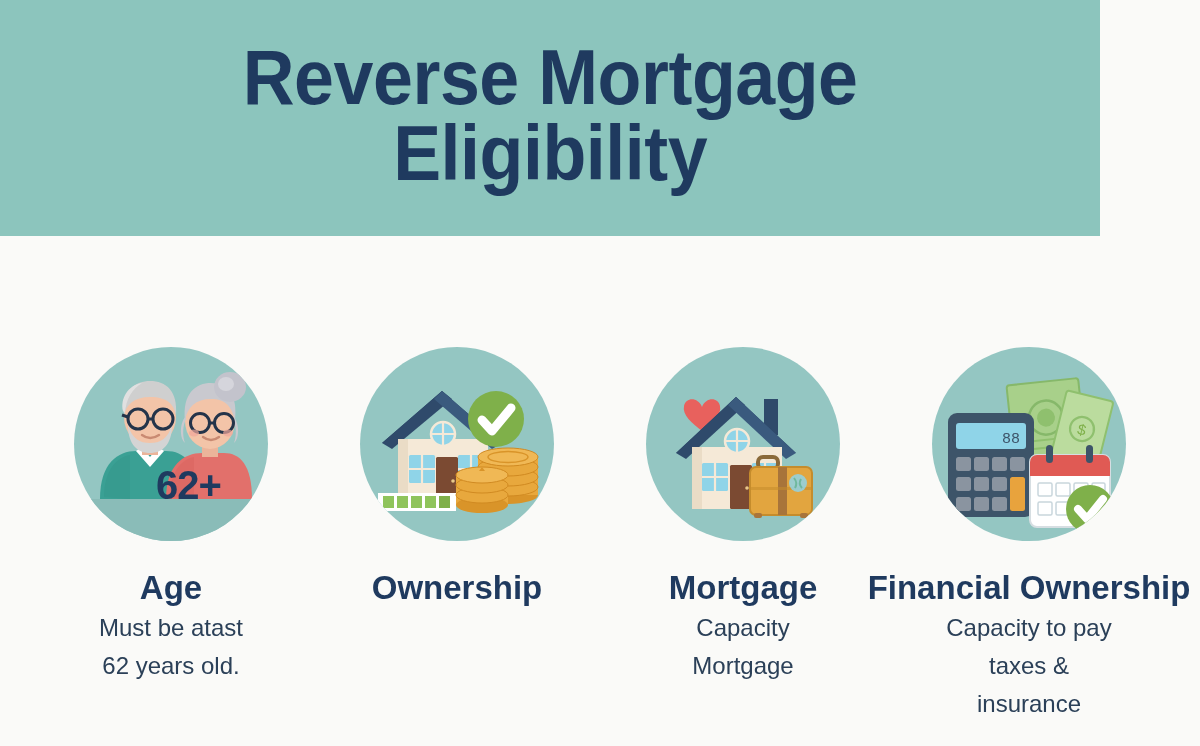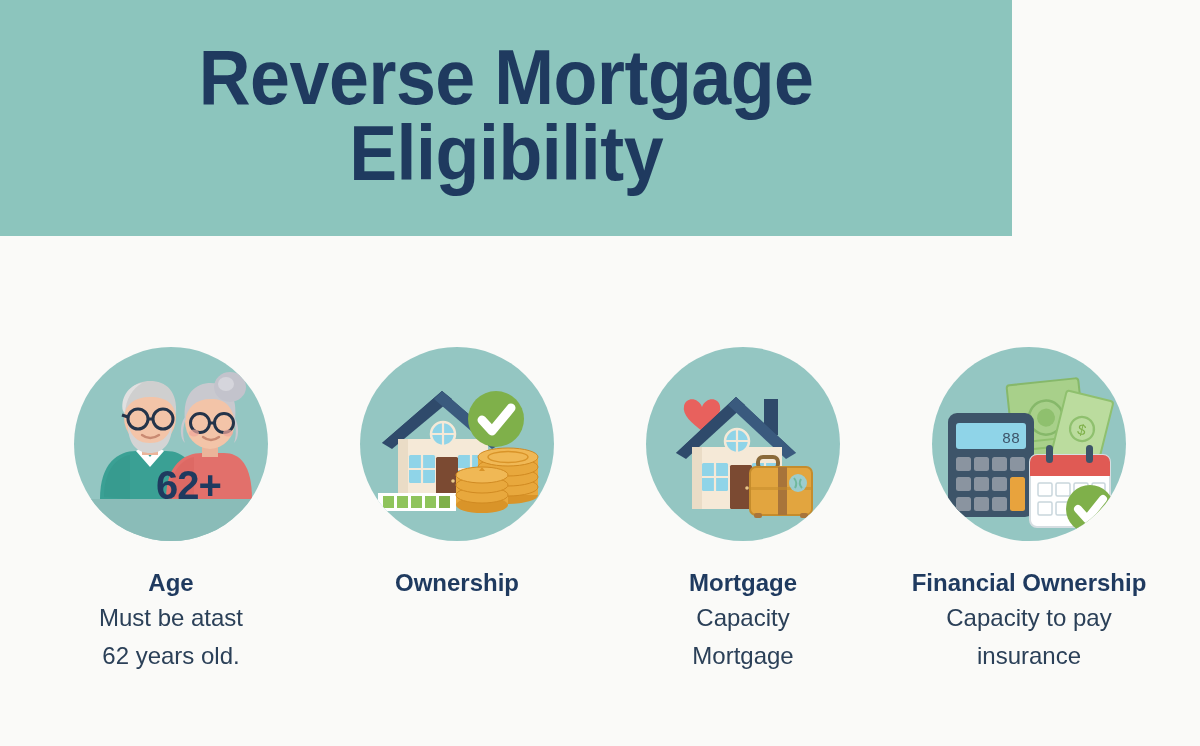--- a/index.html
+++ b/index.html
@@ -7,21 +7,21 @@
   body {
     background:#FAFAF8;
     font-family:"Liberation Sans", sans-serif;
     overflow:hidden;
     position:relative;
   }
 
   
   .header {
     position:absolute; left:0; top:0;
-    width:1012px; height:236px;
+    width:1100px; height:236px;
     background:#8CC5BD;
     display:flex; align-items:center; justify-content:center;
   }
   .header-title {
     color:#1F3A5F;
     font-size:78px;
     font-weight:bold;
     line-height:0.98;
     text-align:center;
     letter-spacing:-0.5px;
@@ -50,21 +50,21 @@
     background:#94C6C2;
     position:relative;
     overflow:hidden;
     flex:none;
   }
   .art { position:absolute; left:0; top:0; width:194px; height:194px; }
 
   .col-title {
     margin-top:29px;
     color:#1F3A5F;
-    font-size:24px;
+    font-size:33px;
     font-weight:bold;
     line-height:1.1;
     text-align:center;
     white-space:nowrap;
   }
   .col-desc {
     margin-top:3px;
     color:#2B4058;
     font-size:24px;
     line-height:1.58;
@@ -301,17 +301,18 @@
           <rect x="160" y="155" width="13" height="13" rx="1.5"></rect>
         </g>
 
         <circle cx="158" cy="162" r="24" fill="#7FB04A"></circle>
         <path d="M146 162 L155 172 L171 152" stroke="#FFFFFF" stroke-width="8" fill="none" stroke-linecap="round" stroke-linejoin="round"></path>
       </svg>
     </div>
     <div class="col-title">Financial Ownership</div>
     <div class="col-desc">
       <span>Capacity to pay</span>
+      <span>taxes &amp;</span>
       <span>insurance</span>
     </div>
   </div>
 
 </div>
 
 </body></html>

